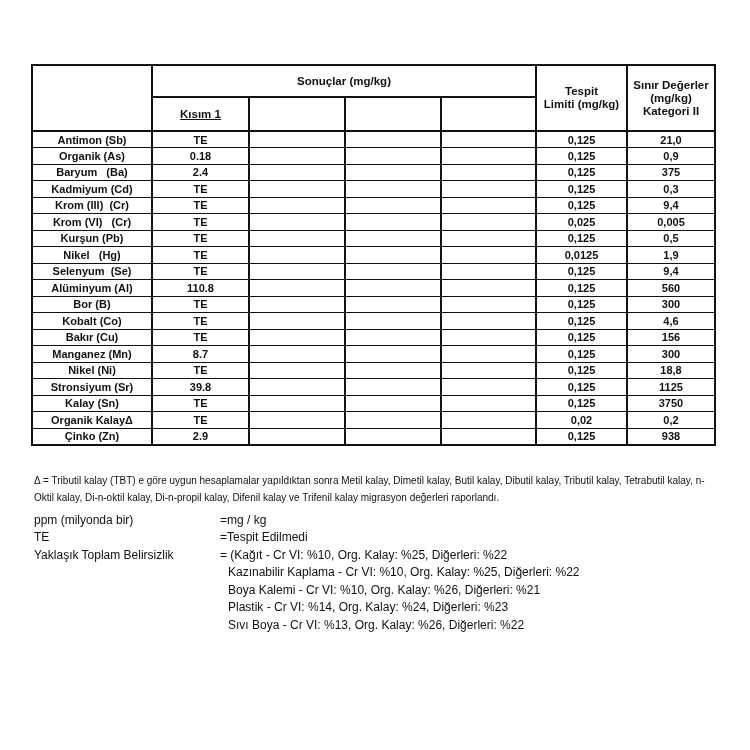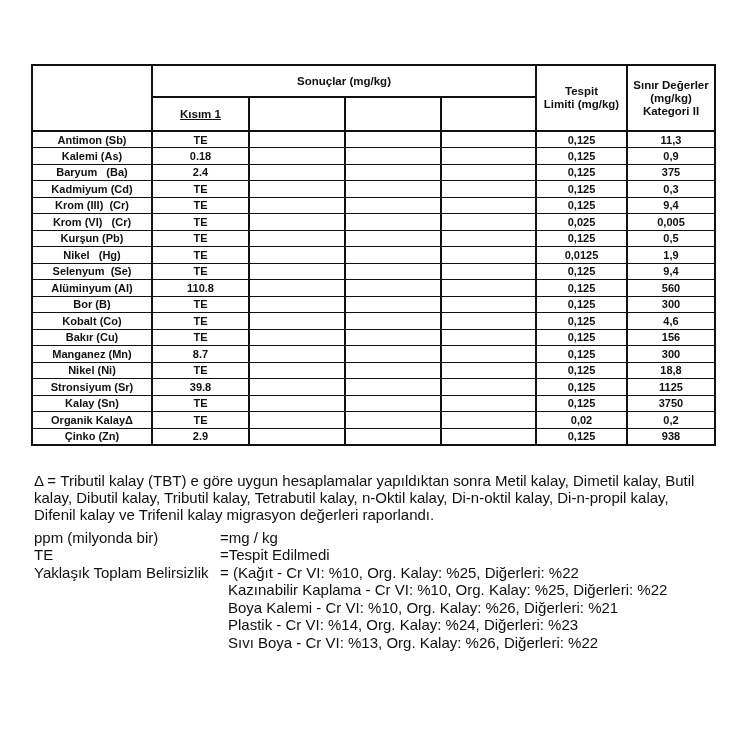--- a/index.html
+++ b/index.html
@@ -47,27 +47,27 @@
   th.kisim span { text-decoration: underline; }
   table.results tbody tr { height: 16.5px; font-weight: bold; }
   table.results tbody td {
     font-size: 11px;
     line-height: 14px;
     white-space: pre;
   }
   .footnote {
     margin: 26px 0 0 3px;
     width: 680px;
-    font-size: 15px;
+    font-size: 10px;
     line-height: 17px;
     text-align: left;
   }
   .defs {
     margin: 6px 0 0 3px;
-    font-size: 15px;
+    font-size: 12px;
     line-height: 17.5px;
   }
   .def-row { display: flex; }
   .def-label { flex: 0 0 186px; }
   .def-value { flex: 1; }
   .def-cont { margin-left: 194px; }
 </style>
 </head>
 <body>
 
@@ -101,24 +101,24 @@
       </tr>
     </thead>
     <tbody id="table-body">
         <tr>
           <td>Antimon (Sb)</td>
           <td>TE</td>
           <td></td>
           <td></td>
           <td></td>
           <td>0,125</td>
-          <td>11,3</td>
-        </tr>
-        <tr>
-          <td>Kalemi (As)</td>
+          <td>21,0</td>
+        </tr>
+        <tr>
+          <td>Organik (As)</td>
           <td>0.18</td>
           <td></td>
           <td></td>
           <td></td>
           <td>0,125</td>
           <td>0,9</td>
         </tr>
         <tr>
           <td>Baryum   (Ba)</td>
           <td>2.4</td>

